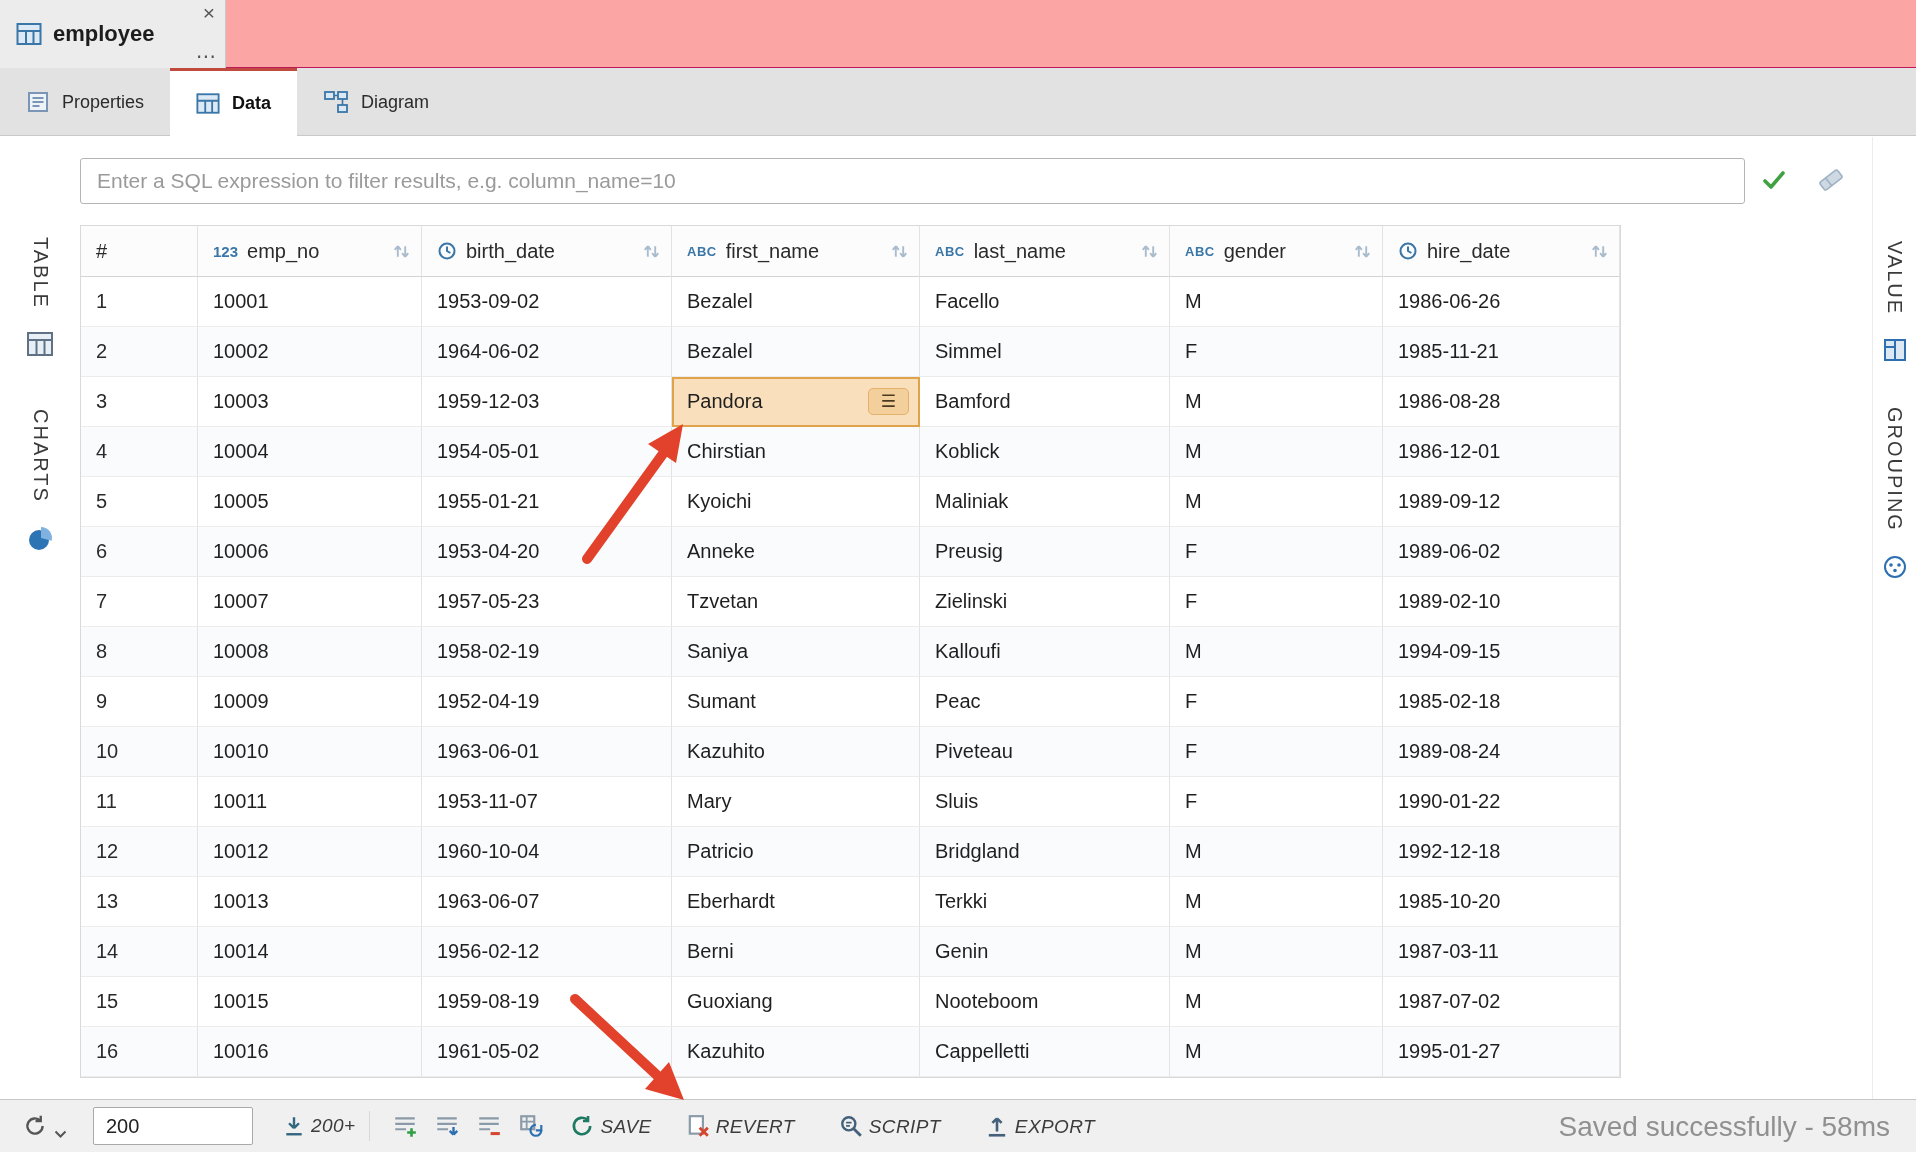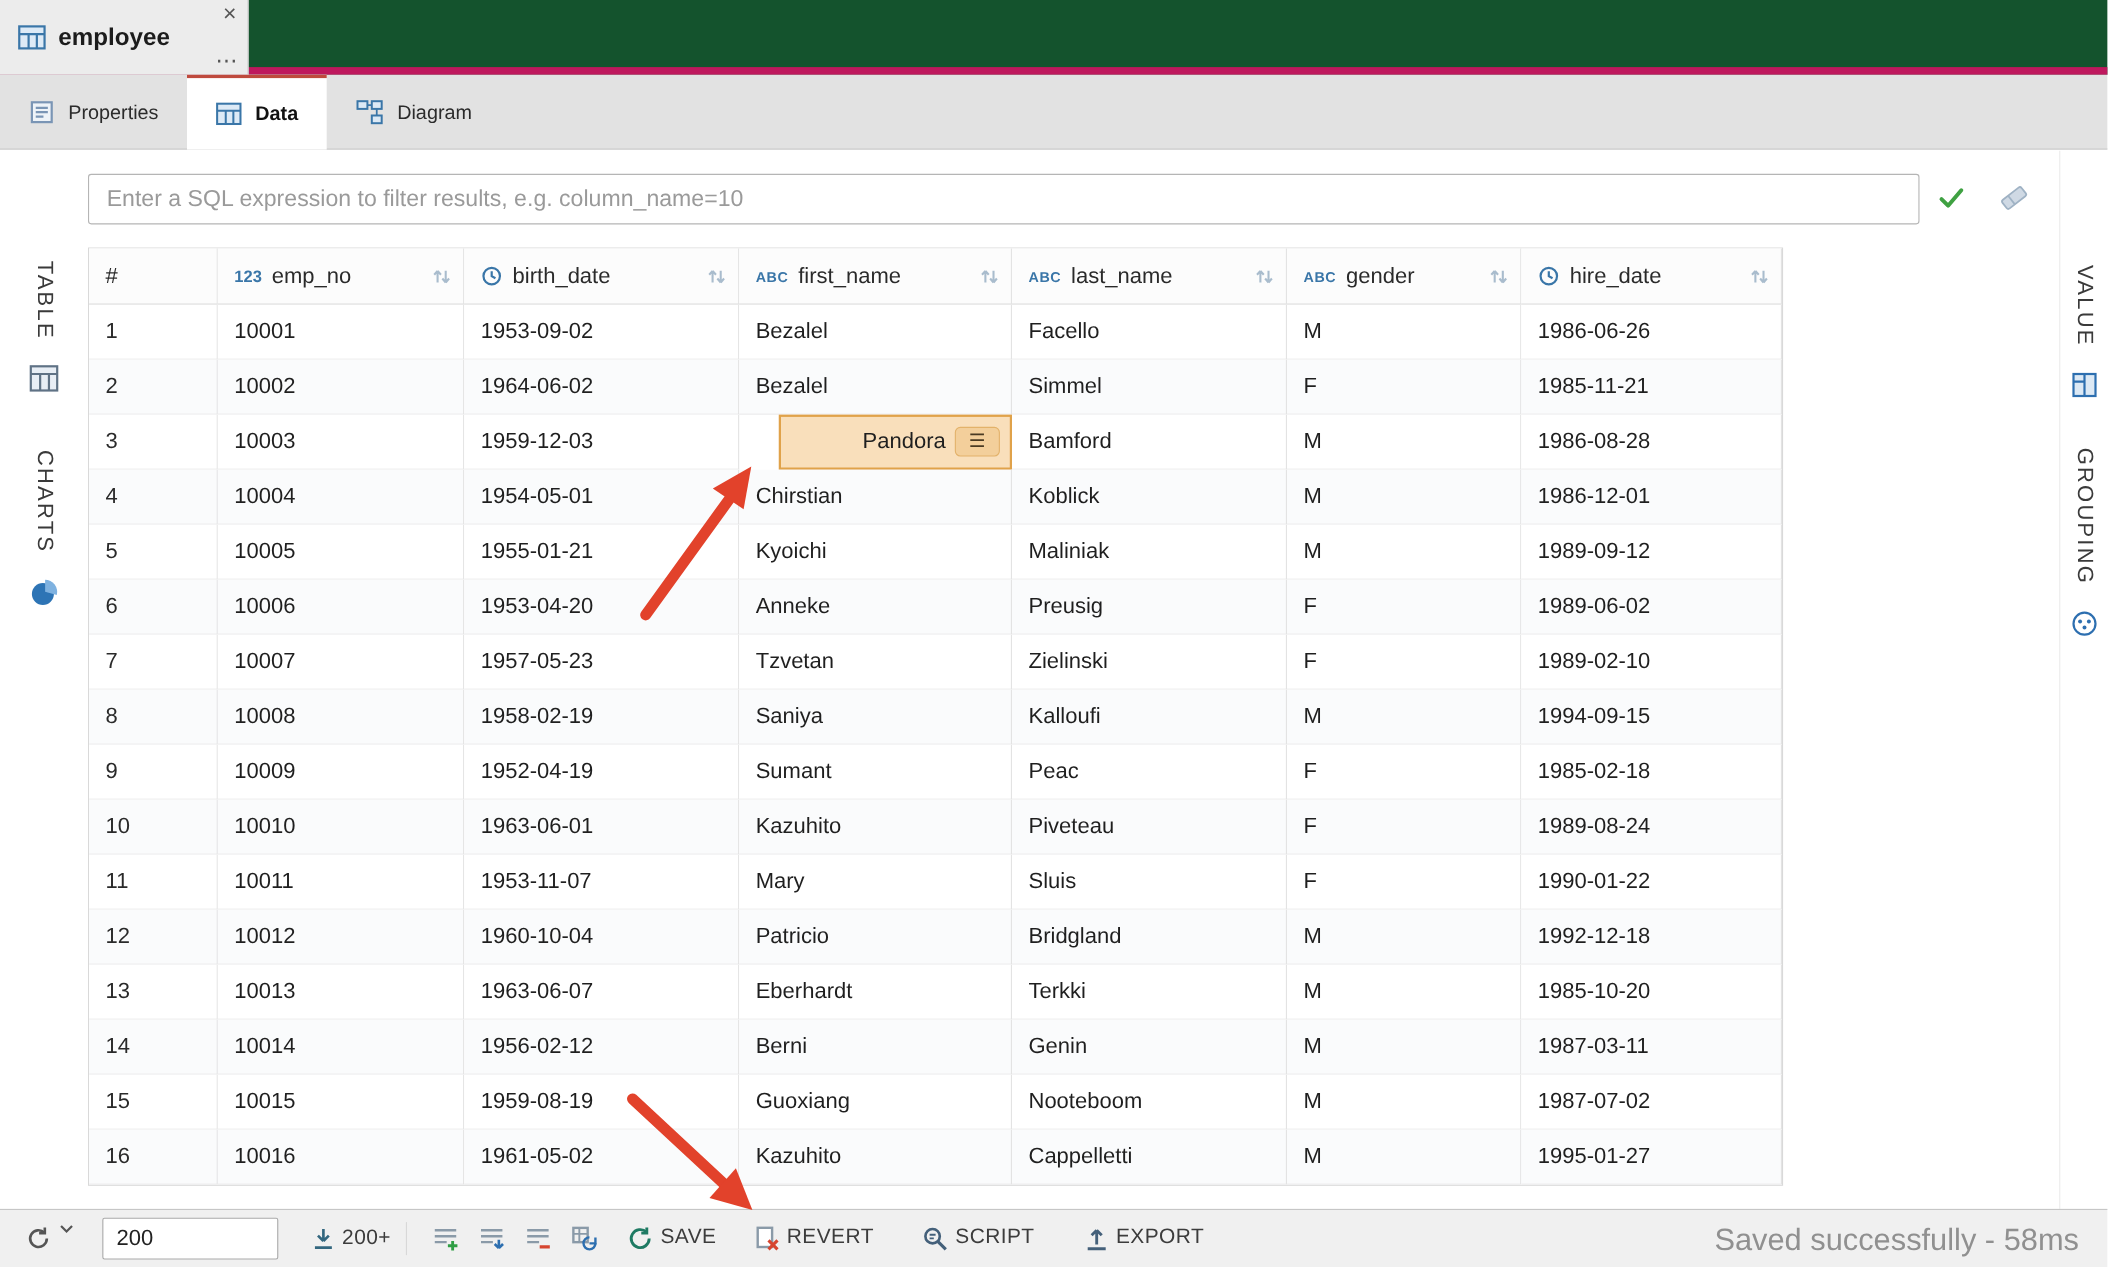--- a/index.html
+++ b/index.html
@@ -1,21 +1,21 @@
 <!DOCTYPE html>
 <html><head>
 <meta charset="utf-8">
 <style>
   * { margin:0; padding:0; box-sizing:border-box; }
   html,body { width:1916px; height:1152px; overflow:hidden;
     font-family:"Liberation Sans","DejaVu Sans",sans-serif; background:#fff; color:#1f1f1f; }
   .app { position:relative; width:1916px; height:1152px; }
 
   
-  .strip1 { position:absolute; top:0; left:0; right:0; height:68px; background:#14532d; border-bottom:7px solid #be185d; }
+  .strip1 { position:absolute; top:0; left:0; right:0; height:68px; background:#fca5a5; border-bottom:1px solid #be185d; }
   .editor-tab { position:absolute; left:0; top:0; width:226px; height:68px; background:#ececec;
     border-right:1px solid #c9c9c9; display:flex; align-items:center; gap:11px; padding:0 16px; }
   .editor-tab .title { font-size:22px; font-weight:bold; color:#1c1c1c; }
   .tab-close { position:absolute; top:2px; right:10px; font-size:21px; color:#555; cursor:pointer; line-height:1; }
   .tab-overflow { position:absolute; bottom:2px; right:8px; font-size:20px; color:#555; letter-spacing:1px; line-height:1; }
 
   
   .strip2 { position:absolute; top:68px; left:0; right:0; height:68px; background:#e2e2e2;
     border-bottom:1px solid #c9c9c9; display:flex; }
   .tab { height:68px; display:flex; align-items:center; gap:12px; padding:0 26px; font-size:18px; color:#2b2b2b; cursor:pointer; }
@@ -46,29 +46,29 @@
   .g-head { height:51px; background:#fcfcfc; }
   .g-cell { display:flex; align-items:center; padding:0 10px 0 15px; font-size:20px; color:#1f1f1f;
     border-right:1px solid #e3e3e3; border-bottom:1px solid #ececec; overflow:hidden; white-space:nowrap; background:#fff; }
   .g-hcell { background:#fcfcfc !important; border-bottom:1px solid #d4d4d4; gap:9px; color:#2a2a2a; cursor:pointer; }
   .g-hcell .hlabel { font-size:20px; }
   .g-hcell .sort { margin-left:auto; }
   .type-num { color:#3a76a8; font-weight:bold; font-size:15px;text-align:center; }
   .type-abc { color:#3a76a8; font-weight:bold; font-size:13px; letter-spacing:.5px; }
   .g-num { color:#2a2a2a; }
   .g-sel { background:#f9dfbb !important; outline:2px solid #e0a24a; outline-offset:-2px;
-    display:flex; justify-content:flex-end; align-items:center;margin-left:36px; }
+    display:flex; justify-content:space-between; align-items:center; }
   .menu-btn { background:#f3cf9b; border:1px solid #e3b26a; border-radius:5px; padding:1px 12px;
     font-size:17px; color:#4a3a22; margin-left:8px; cursor:pointer; line-height:1.4;
     font-family:"DejaVu Sans",sans-serif; }
 
   
   .toolbar { position:absolute; left:0; right:0; bottom:0; height:53px; background:#f0f0f0;
     border-top:1px solid #c6c6c6; display:flex; align-items:center; padding-left:22px; }
-  .tb-group { display:flex; align-items:flex-start; gap:6px; cursor:pointer; }
+  .tb-group { display:flex; align-items:flex-end; gap:6px; cursor:pointer;font-style:italic; }
   .tb-label { font-size:19px; color:#3c3c3c; letter-spacing:.4px; }
   .fetch-input { width:160px; height:38px; border:1px solid #a9a9a9; border-radius:2px; font-size:20px;
     padding:0 12px; color:#222; margin-left:26px; font-family:"Liberation Sans","DejaVu Sans",sans-serif; }
   .tb-sep { width:1px; height:30px; background:#d8d8d8; margin:0 14px; }
   .tb-icon-btn { padding:4px 8px; display:flex; align-items:center; cursor:pointer; }
   .status { position:absolute; right:26px; top:0; height:53px; display:flex; align-items:center;
     font-size:28px; color:#909090; }
 
   .arrows { position:absolute; inset:0; pointer-events:none; z-index:100; }
   svg { display:block; }

